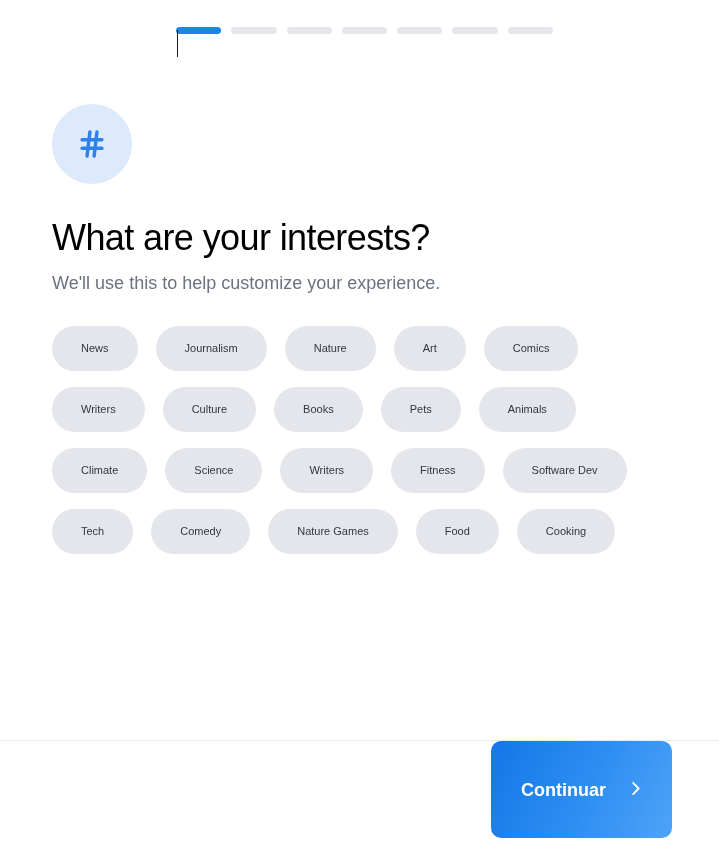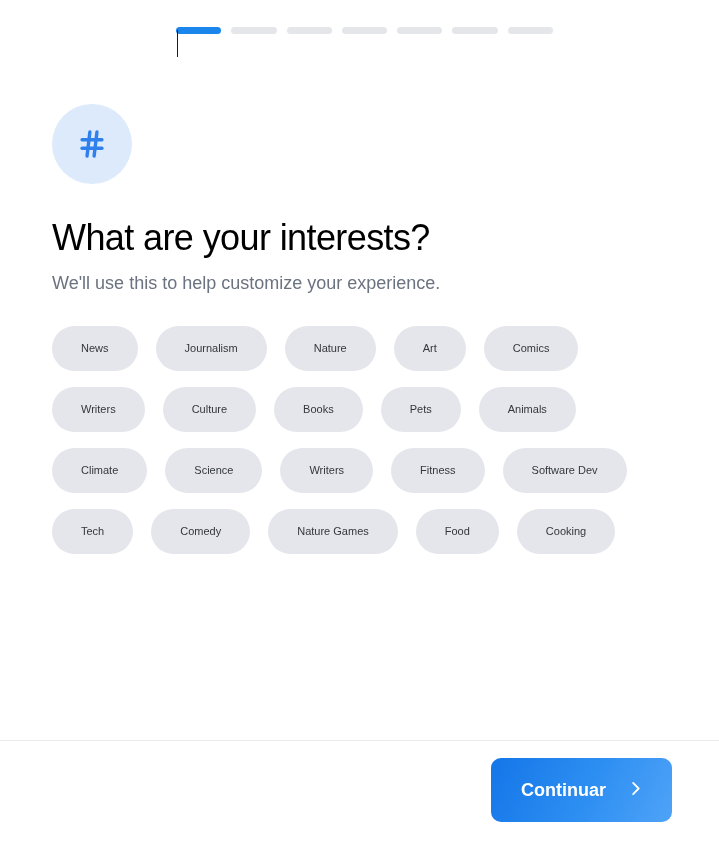--- a/index.html
+++ b/index.html
@@ -114,21 +114,20 @@
   
   .footer {
     position: absolute;
     left: 0;
     right: 0;
     bottom: 0;
     height: 112px;
     background: #ffffff;
     border-top: 1px solid #e8eaed;
     display: flex;
-    align-items: center;
     justify-content: flex-end;
     padding: 0 47px 14px 0;
   }
 
   .continue-button {
     border: none;
     display: inline-flex;
     align-items: center;
     gap: 20px;
     background: linear-gradient(115deg, #1476e8 0%, #2e8ff2 55%, #4fa3f7 100%);

